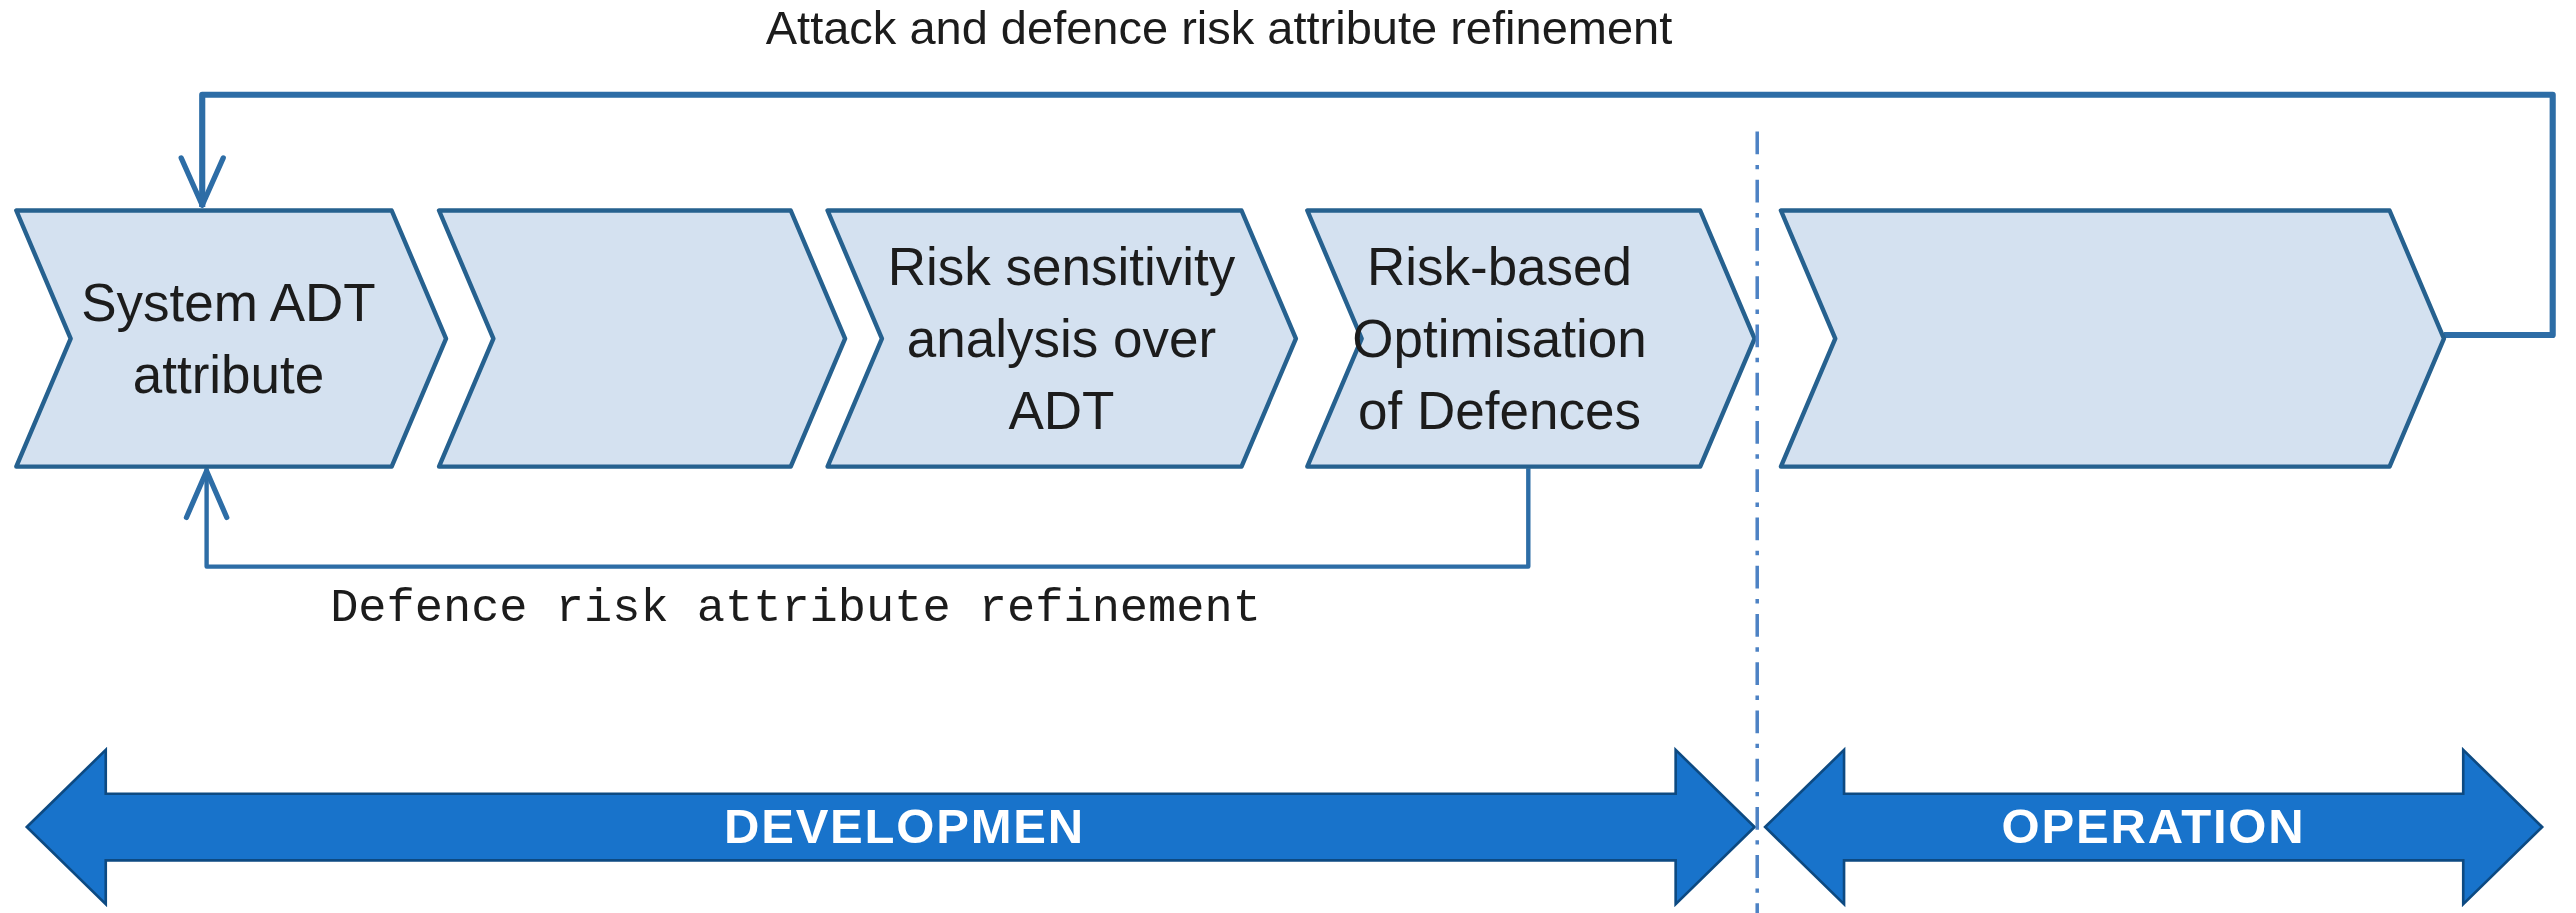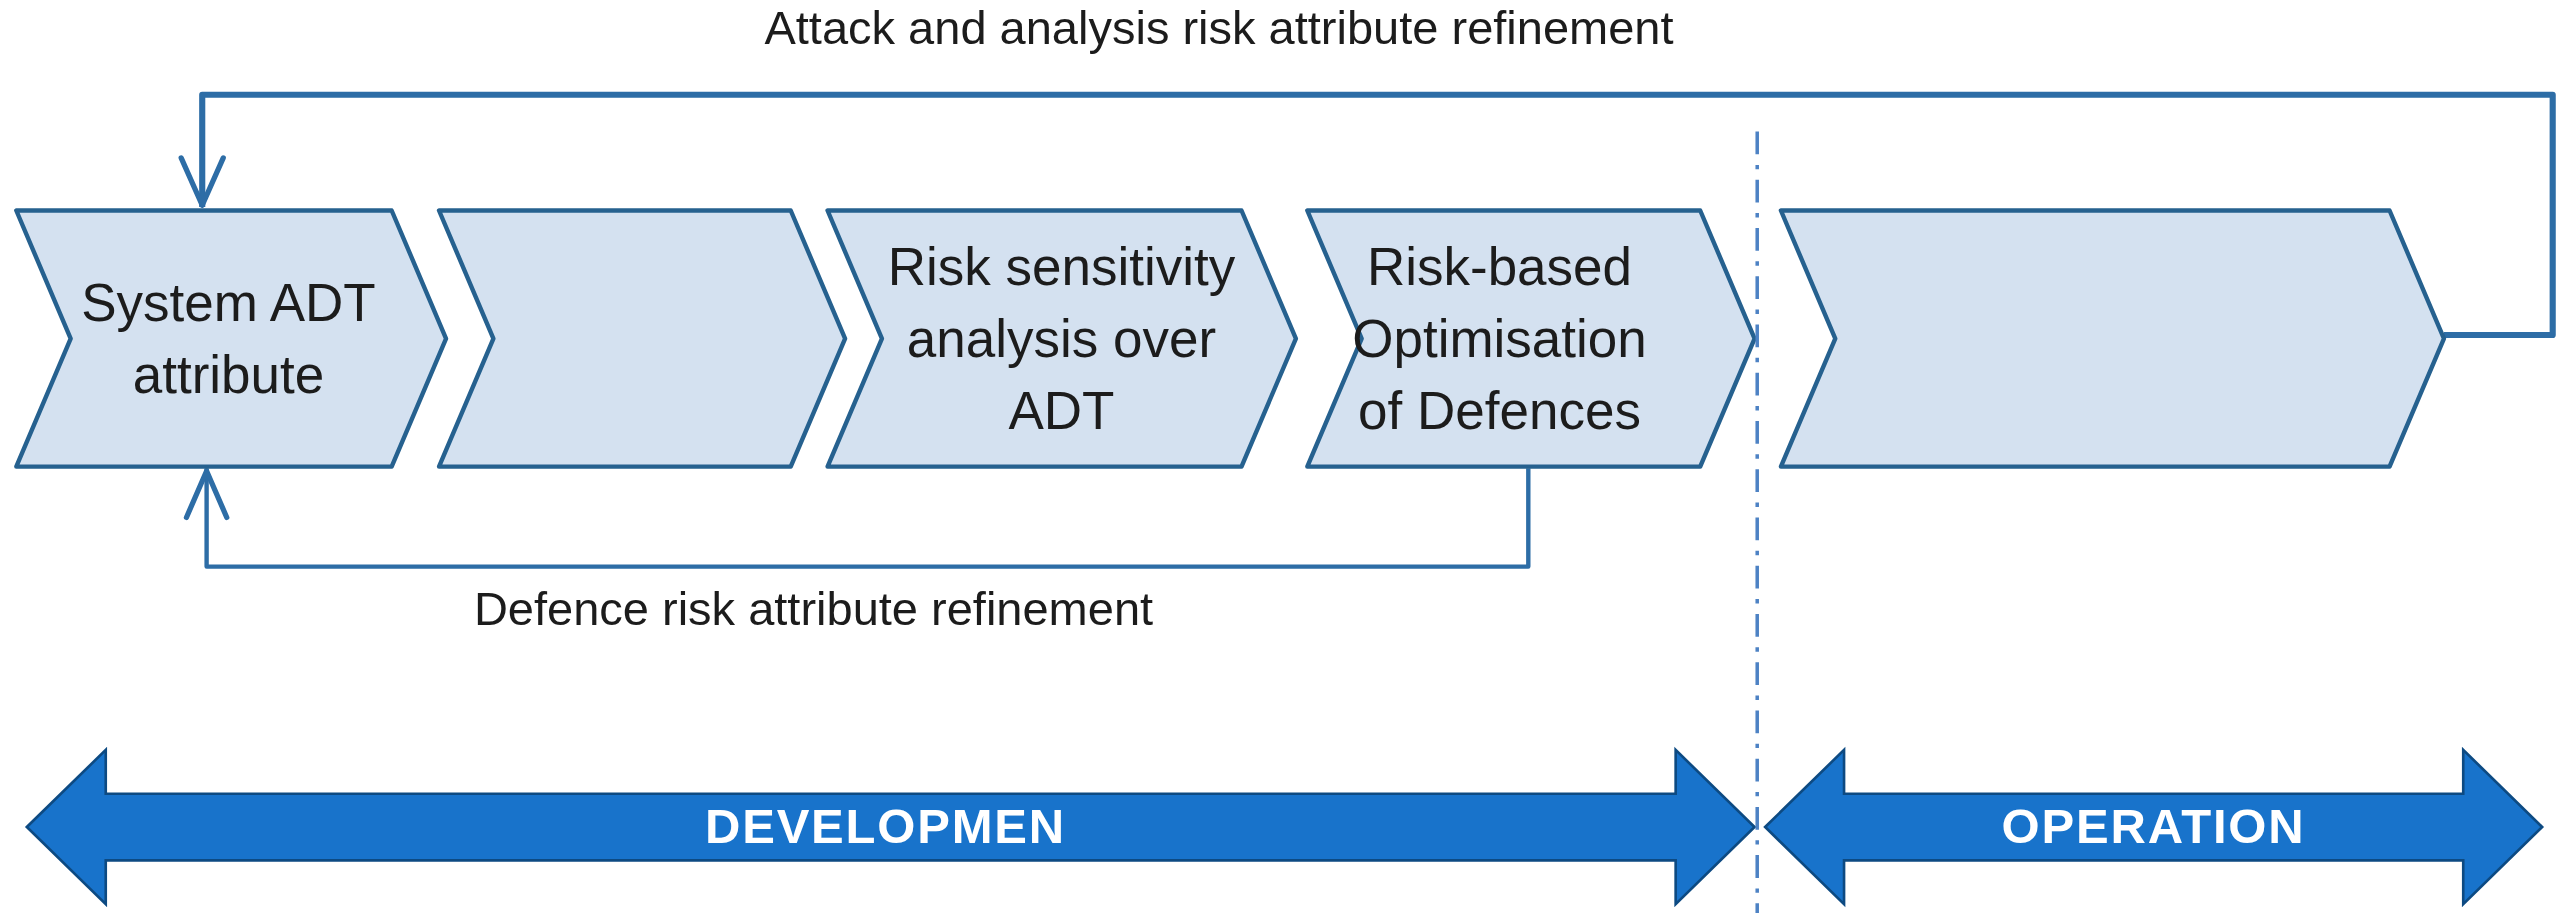--- a/index.html
+++ b/index.html
@@ -73,30 +73,30 @@
     <polygon class="chevron-poly" points="943,240 1415,240 1477,386 1415,532 943,532 1005,386"></polygon>
     <polygon class="chevron-poly" points="1490,240 1938,240 2000,386 1938,532 1490,532 1552,386"></polygon>
     <polygon class="chevron-poly" points="2030,240 2724,240 2786,386 2724,532 2030,532 2092,386"></polygon>
 
     <polygon class="phase-poly" points="30,943 120,855 120,905 1910,905 1910,855 2000,943 1910,1031 1910,981 120,981 120,1031"></polygon>
     <polygon class="phase-poly" points="2012,943 2102,855 2102,905 2808,905 2808,855 2898,943 2808,1031 2808,981 2102,981 2102,1031"></polygon>
 
     <line class="divider-line" x1="2003" y1="150" x2="2003" y2="1041" stroke-dasharray="26 12 5 12"></line>
   </svg>
 
-  <div class="txt loop-label" style="left:605px; top:0px; width:1228px; height:54px;">Attack and analysis risk attribute refinement</div>
+  <div class="txt loop-label" style="left:605px; top:0px; width:1228px; height:54px;">Attack and defence risk attribute refinement</div>
 
-  <div class="txt loop-label" style="left:410px; top:581px; width:807px; height:54px;">Defence risk attribute refinement</div>
+  <div class="txt loop-label" style="left:392px; top:581px; width:807px; height:54px;font-family:Liberation Mono, monospace;">Defence risk attribute refinement</div>
 
   <div class="txt chevron-label" style="left:53px;   width:351px;">System ADT
 attribute</div>
   <div class="txt chevron-label" style="left:851px;  width:421px;">Risk sensitivity
 analysis over
 ADT</div>
   <div class="txt chevron-label" style="left:1302px; width:395px;">Risk-based
 Optimisation
 of Defences</div>
 
-  <div class="txt phase-label" style="left:100px;  width:1571px;text-align:center;">DEVELOPMEN</div>
+  <div class="txt phase-label" style="left:119px;  width:1571px;text-align:center;">DEVELOPMEN</div>
   <div class="txt phase-label" style="left:1844px; width:619px;">OPERATION</div>
 
 </div>
 
 
 </body></html>

